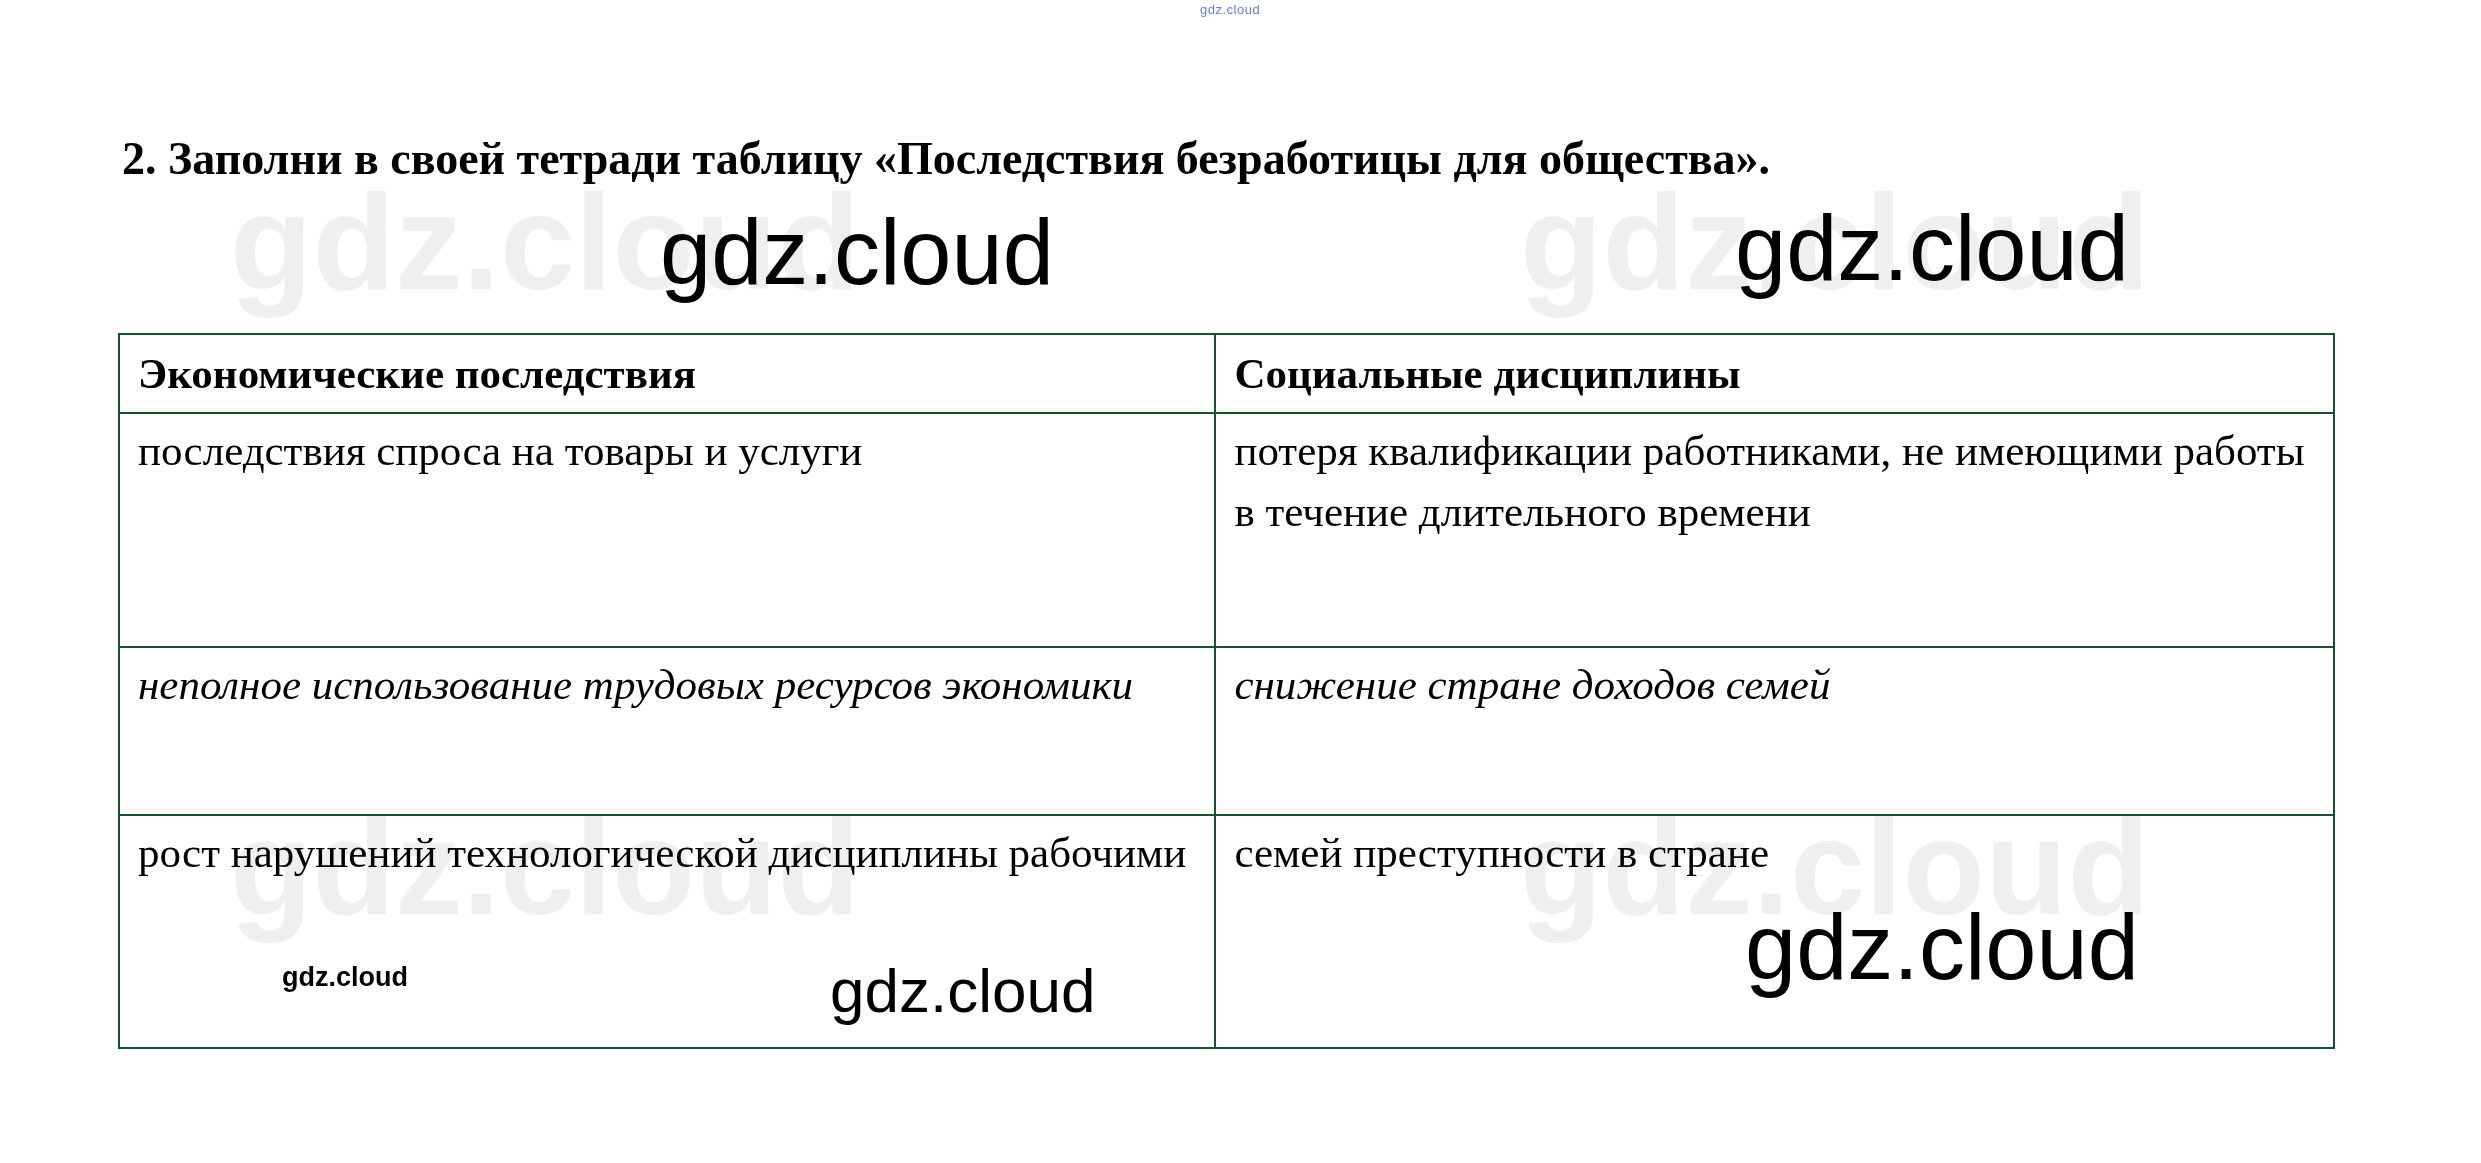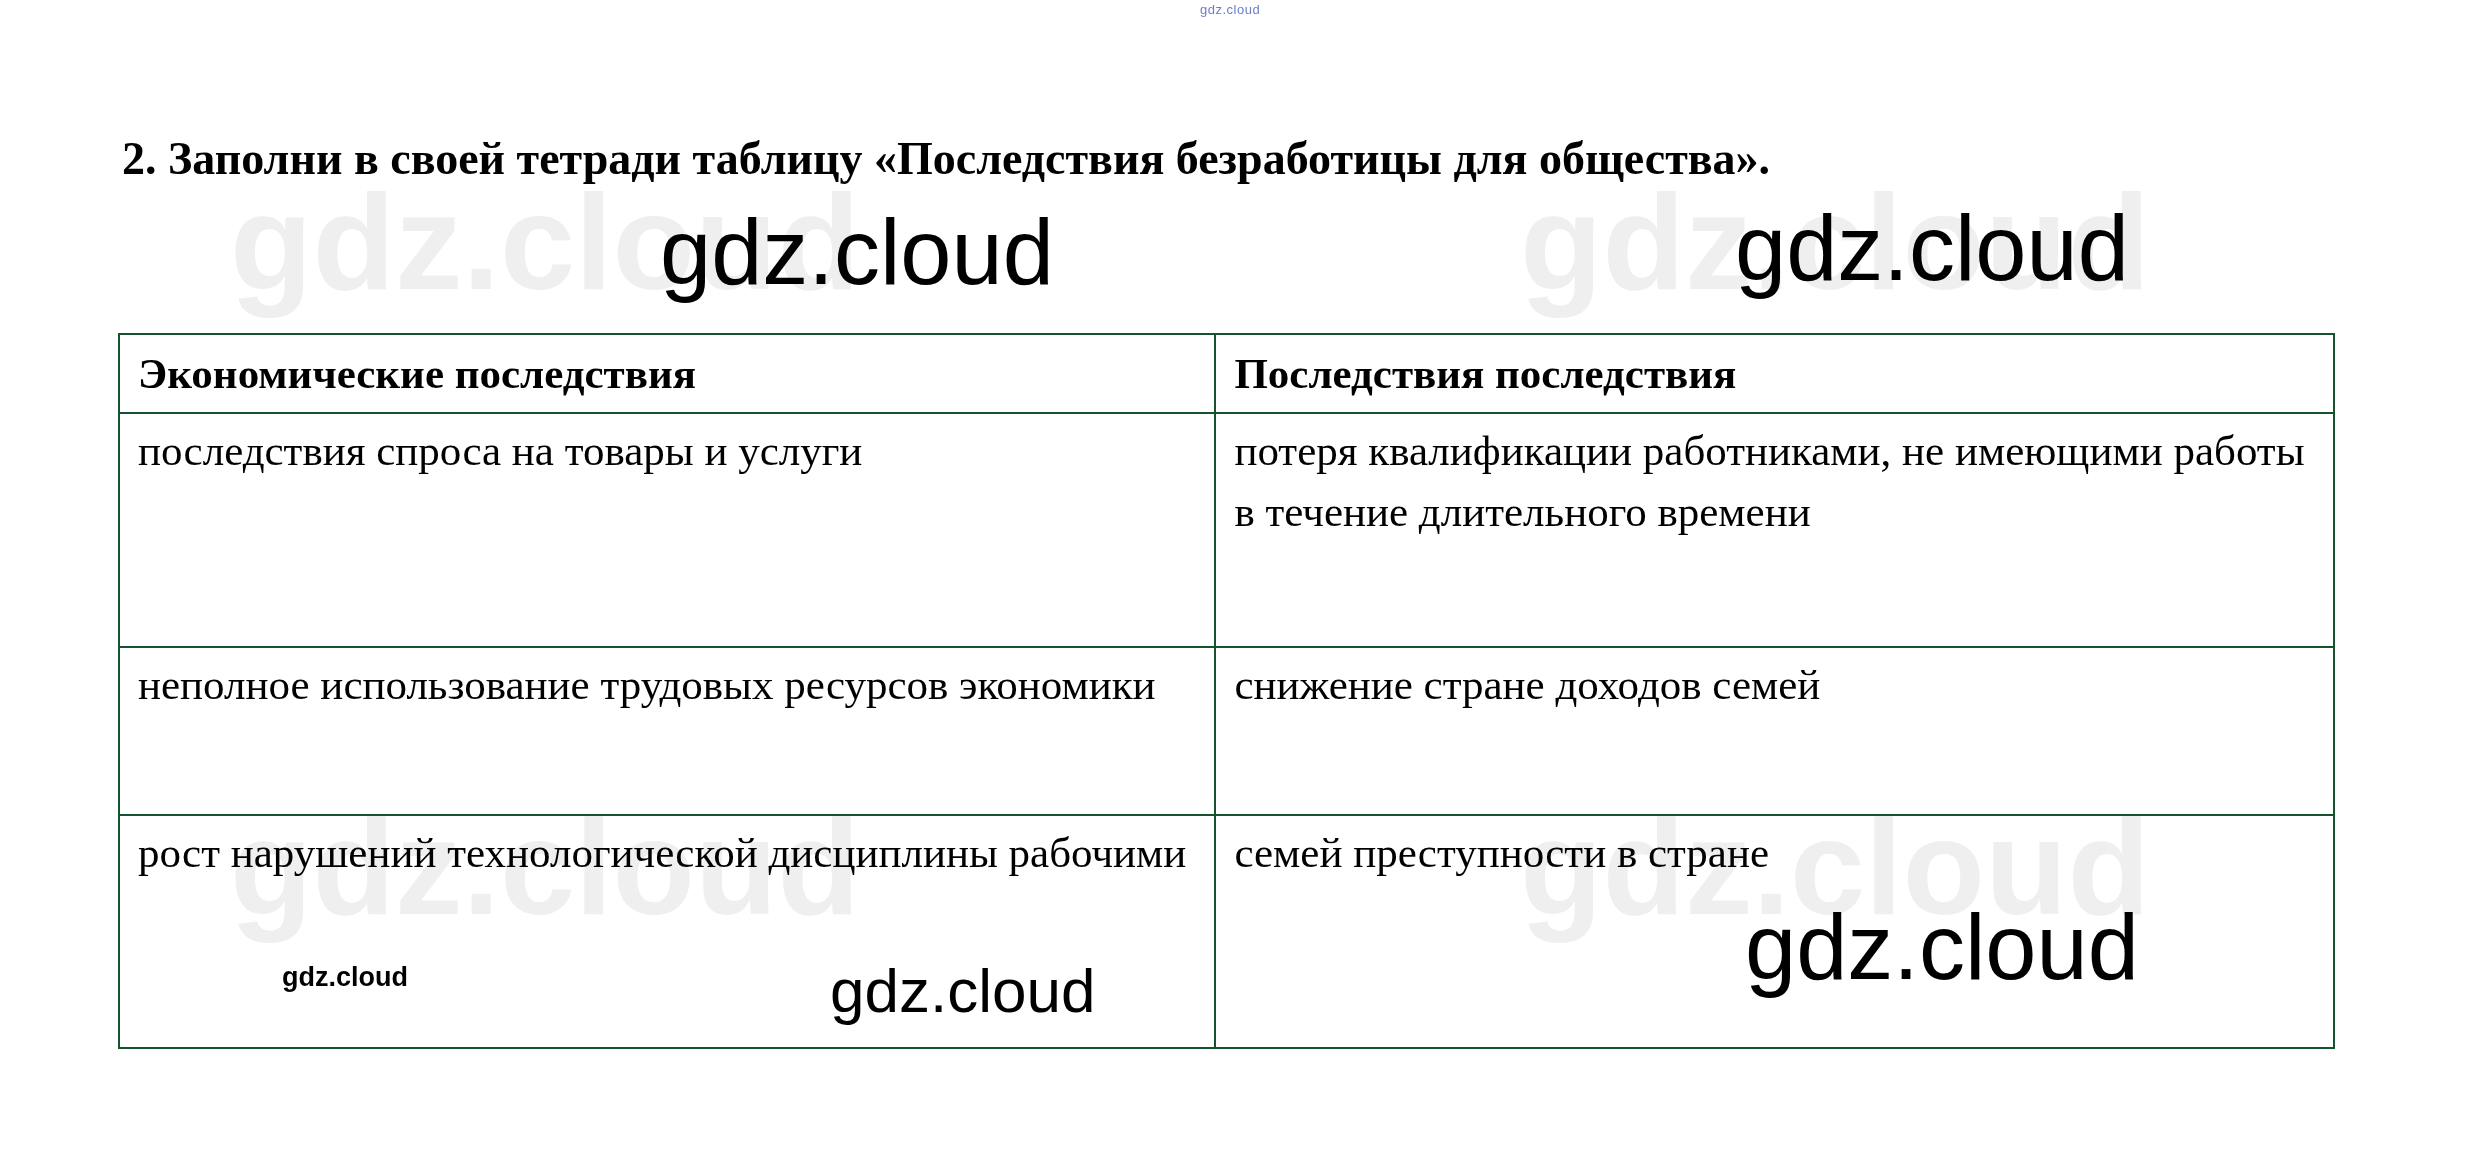--- a/index.html
+++ b/index.html
@@ -97,21 +97,21 @@
     font-weight: bold;
     text-align: left;
     padding-top: 8px;
     padding-bottom: 8px;
     font-size: 43px;
   }
   table.consequences col.c1 { width: 49.5%; }
   table.consequences col.c2 { width: 50.5%; }
 
   .row-1 td { height: 216px; }
-  .row-2 td { height: 150px; }
+  .row-2 td { height: 150px; font-style: italic; }
   .row-3 td { height: 215px; border-radius: 23px; }
 </style>
 </head>
 <body>
 
 <div class="bg-wm w1">gdz.cloud</div>
 <div class="bg-wm w2">gdz.cloud</div>
 <div class="bg-wm w3">gdz.cloud</div>
 <div class="bg-wm w4">gdz.cloud</div>
 
@@ -121,21 +121,21 @@
 
 <div class="table-wrap">
   <table class="consequences">
     <colgroup>
         <col class="c1">
         <col class="c2">
       </colgroup>
     <thead>
       <tr>
         <th>Экономические последствия</th>
-        <th>Последствия последствия</th>
+        <th>Социальные дисциплины</th>
       </tr>
     </thead>
     <tbody>
       <tr class="row-1">
         <td>последствия спроса на товары и услуги</td>
         <td>потеря квалификации работниками, не имеющими работы в течение длительного времени</td>
       </tr>
       <tr class="row-2">
         <td>неполное использование трудовых ресурсов экономики</td>
         <td>снижение стране доходов семей</td>

